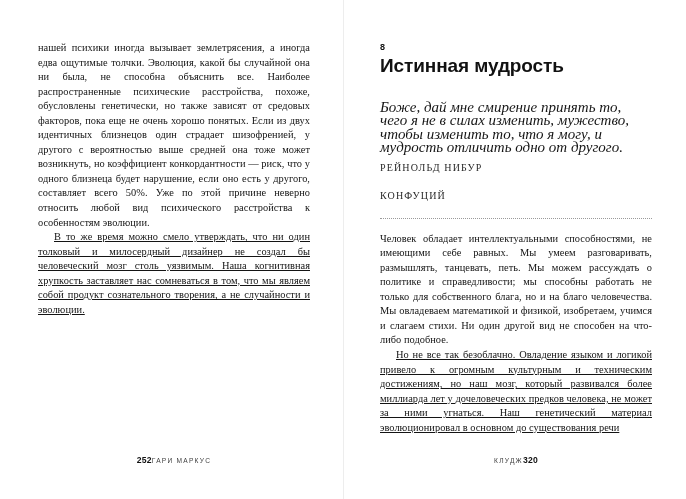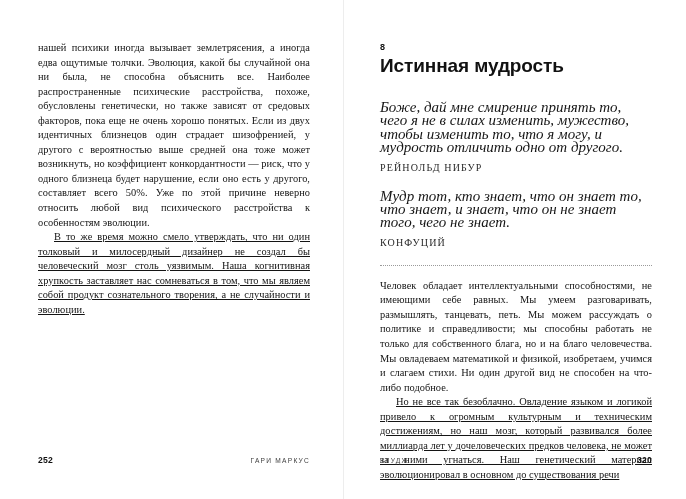--- a/index.html
+++ b/index.html
@@ -120,21 +120,21 @@
   }
 
   
   .footer {
     position: absolute;
     left: 38px;
     right: 33px;
     bottom: 34px;
     display: flex;
     align-items: baseline;
-    justify-content: space-between;
+    justify-content: center;
   }
   .page-right .footer {
     left: 37px;
     right: 34px;
   }
   .folio {
     font-family: "Liberation Sans", sans-serif;
     font-size: 8.6px;
     font-weight: 700;
     color: #111111;
@@ -170,21 +170,20 @@
 
     <div class="chapter-num">8</div>
     <h1 class="chapter-title">Истинная мудрость</h1>
 
     <div class="epigraph">
       <p class="epigraph-text">Боже, дай мне смирение принять то, чего я не в силах изменить, мужество, чтобы изменить то, что я могу, и мудрость отличить одно от другого.</p>
       <p class="epigraph-source">Рейнольд Нибур</p>
     </div>
 
     <div class="epigraph epigraph-2">
-      <p class="epigraph-text">Мудр тот, кто знает, что он знает то, что знает, и знает, что он не знает того, чего не знает.</p>
       <p class="epigraph-source">Конфуций</p>
     </div>
 
     <hr class="divider-dotted">
 
     <div class="body-text">
       <p class="cont-first">Человек обладает интеллектуальными способностями, не имеющими себе равных. Мы умеем разговаривать, размышлять, танцевать, петь. Мы можем рассуждать о политике и справедливости; мы способны работать не только для собственного блага, но и на благо человечества. Мы овладеваем математикой и физикой, изобретаем, учимся и слагаем стихи. Ни один другой вид не способен на что-либо подобное.</p>
       <p>Но не все так безоблачно. Овладение языком и логикой привело к огромным культурным и техническим достижениям, но наш мозг, который развивался более миллиарда лет у дочеловеческих предков человека, не может за ними угнаться. Наш генетический материал эволюционировал в основном до существования речи</p>
     </div>
 

